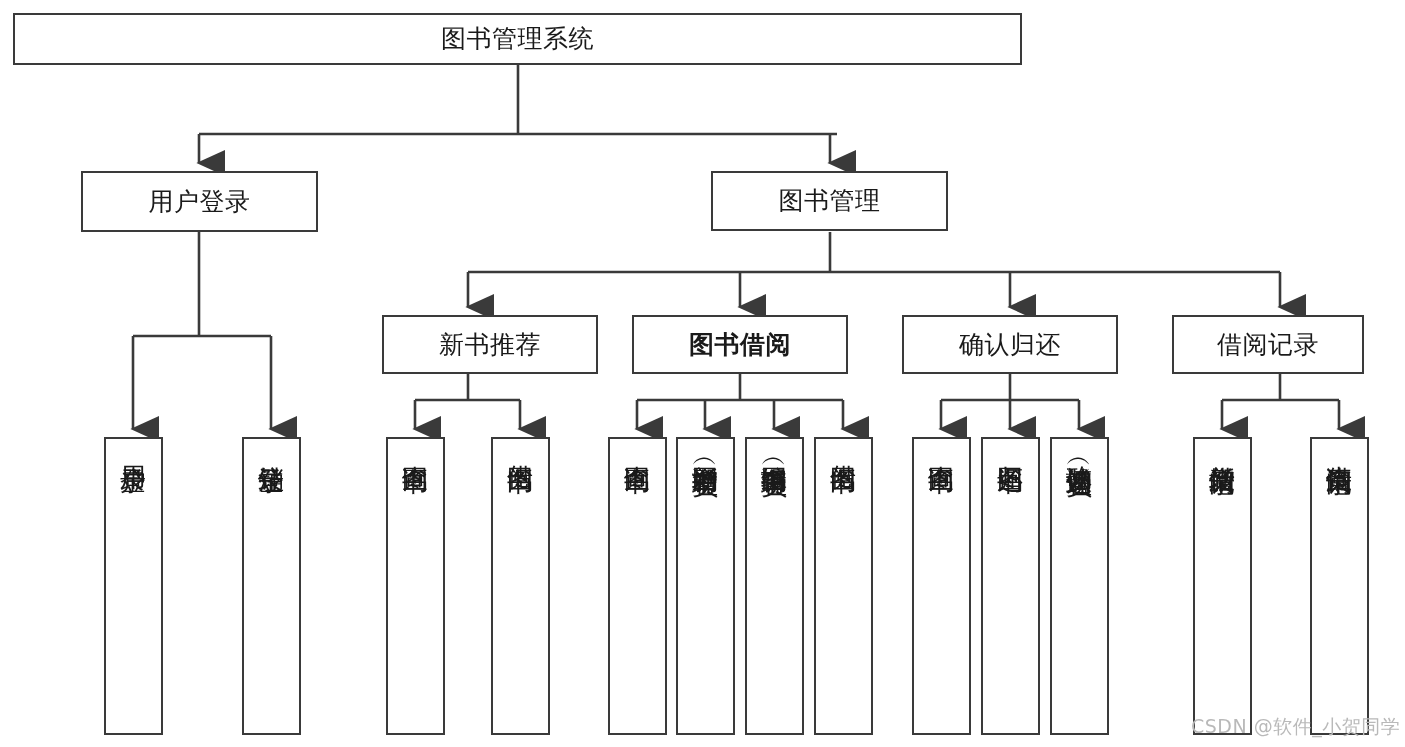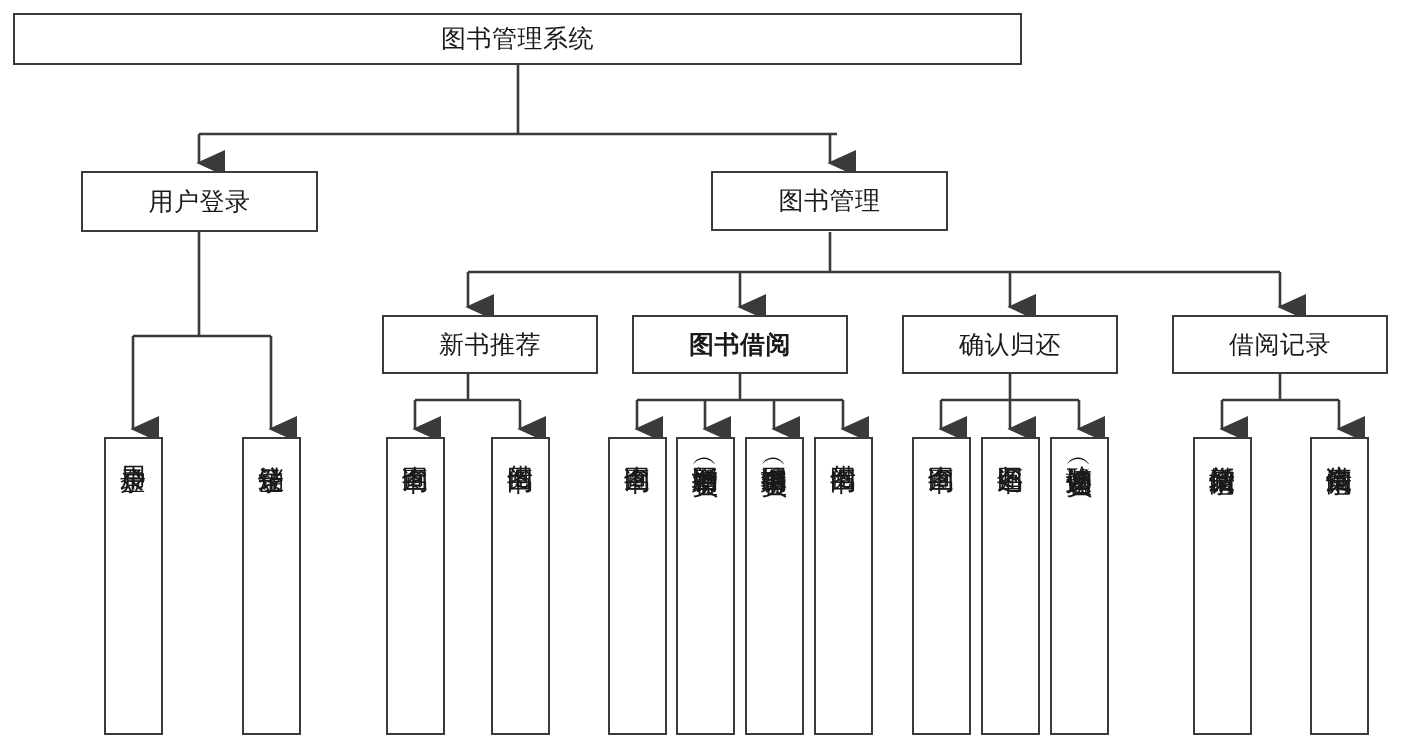--- a/index.html
+++ b/index.html
@@ -138,21 +138,21 @@
 
   <div class="node horiz" style="left:382px; top:315px; width:216px; height:59px;">
     <span class="lbl">新书推荐</span>
   </div>
   <div class="node horiz" style="left:632px; top:315px; width:216px; height:59px;font-weight:bold;">
     <span class="lbl">图书借阅</span>
   </div>
   <div class="node horiz" style="left:902px; top:315px; width:216px; height:59px;">
     <span class="lbl">确认归还</span>
   </div>
-  <div class="node horiz" style="left:1172px; top:315px; width:216px; height:59px;">
+  <div class="node horiz" style="left:1172px; top:315px; width:192px; height:59px;">
     <span class="lbl">借阅记录</span>
   </div>
 
   <div class="node vert" style="left:104px; top:437px; width:59px; height:298px;">
     <span class="lbl">用户登录</span>
   </div>
   <div class="node vert" style="left:242px; top:437px; width:59px; height:298px;">
     <span class="lbl">注销登录</span>
   </div>
 
@@ -186,14 +186,15 @@
     <span class="lbl">确认归还（管理员）</span>
   </div>
 
   <div class="node vert" style="left:1193px; top:437px; width:59px; height:298px;">
     <span class="lbl">新增借阅记录</span>
   </div>
   <div class="node vert" style="left:1310px; top:437px; width:59px; height:298px;">
     <span class="lbl">查询借阅记录</span>
   </div>
 
+  <div class="watermark" style="left:1191px; top:714px;">CSDN @软件_小贺同学</div>
 
 </div>
 
 </body></html>

